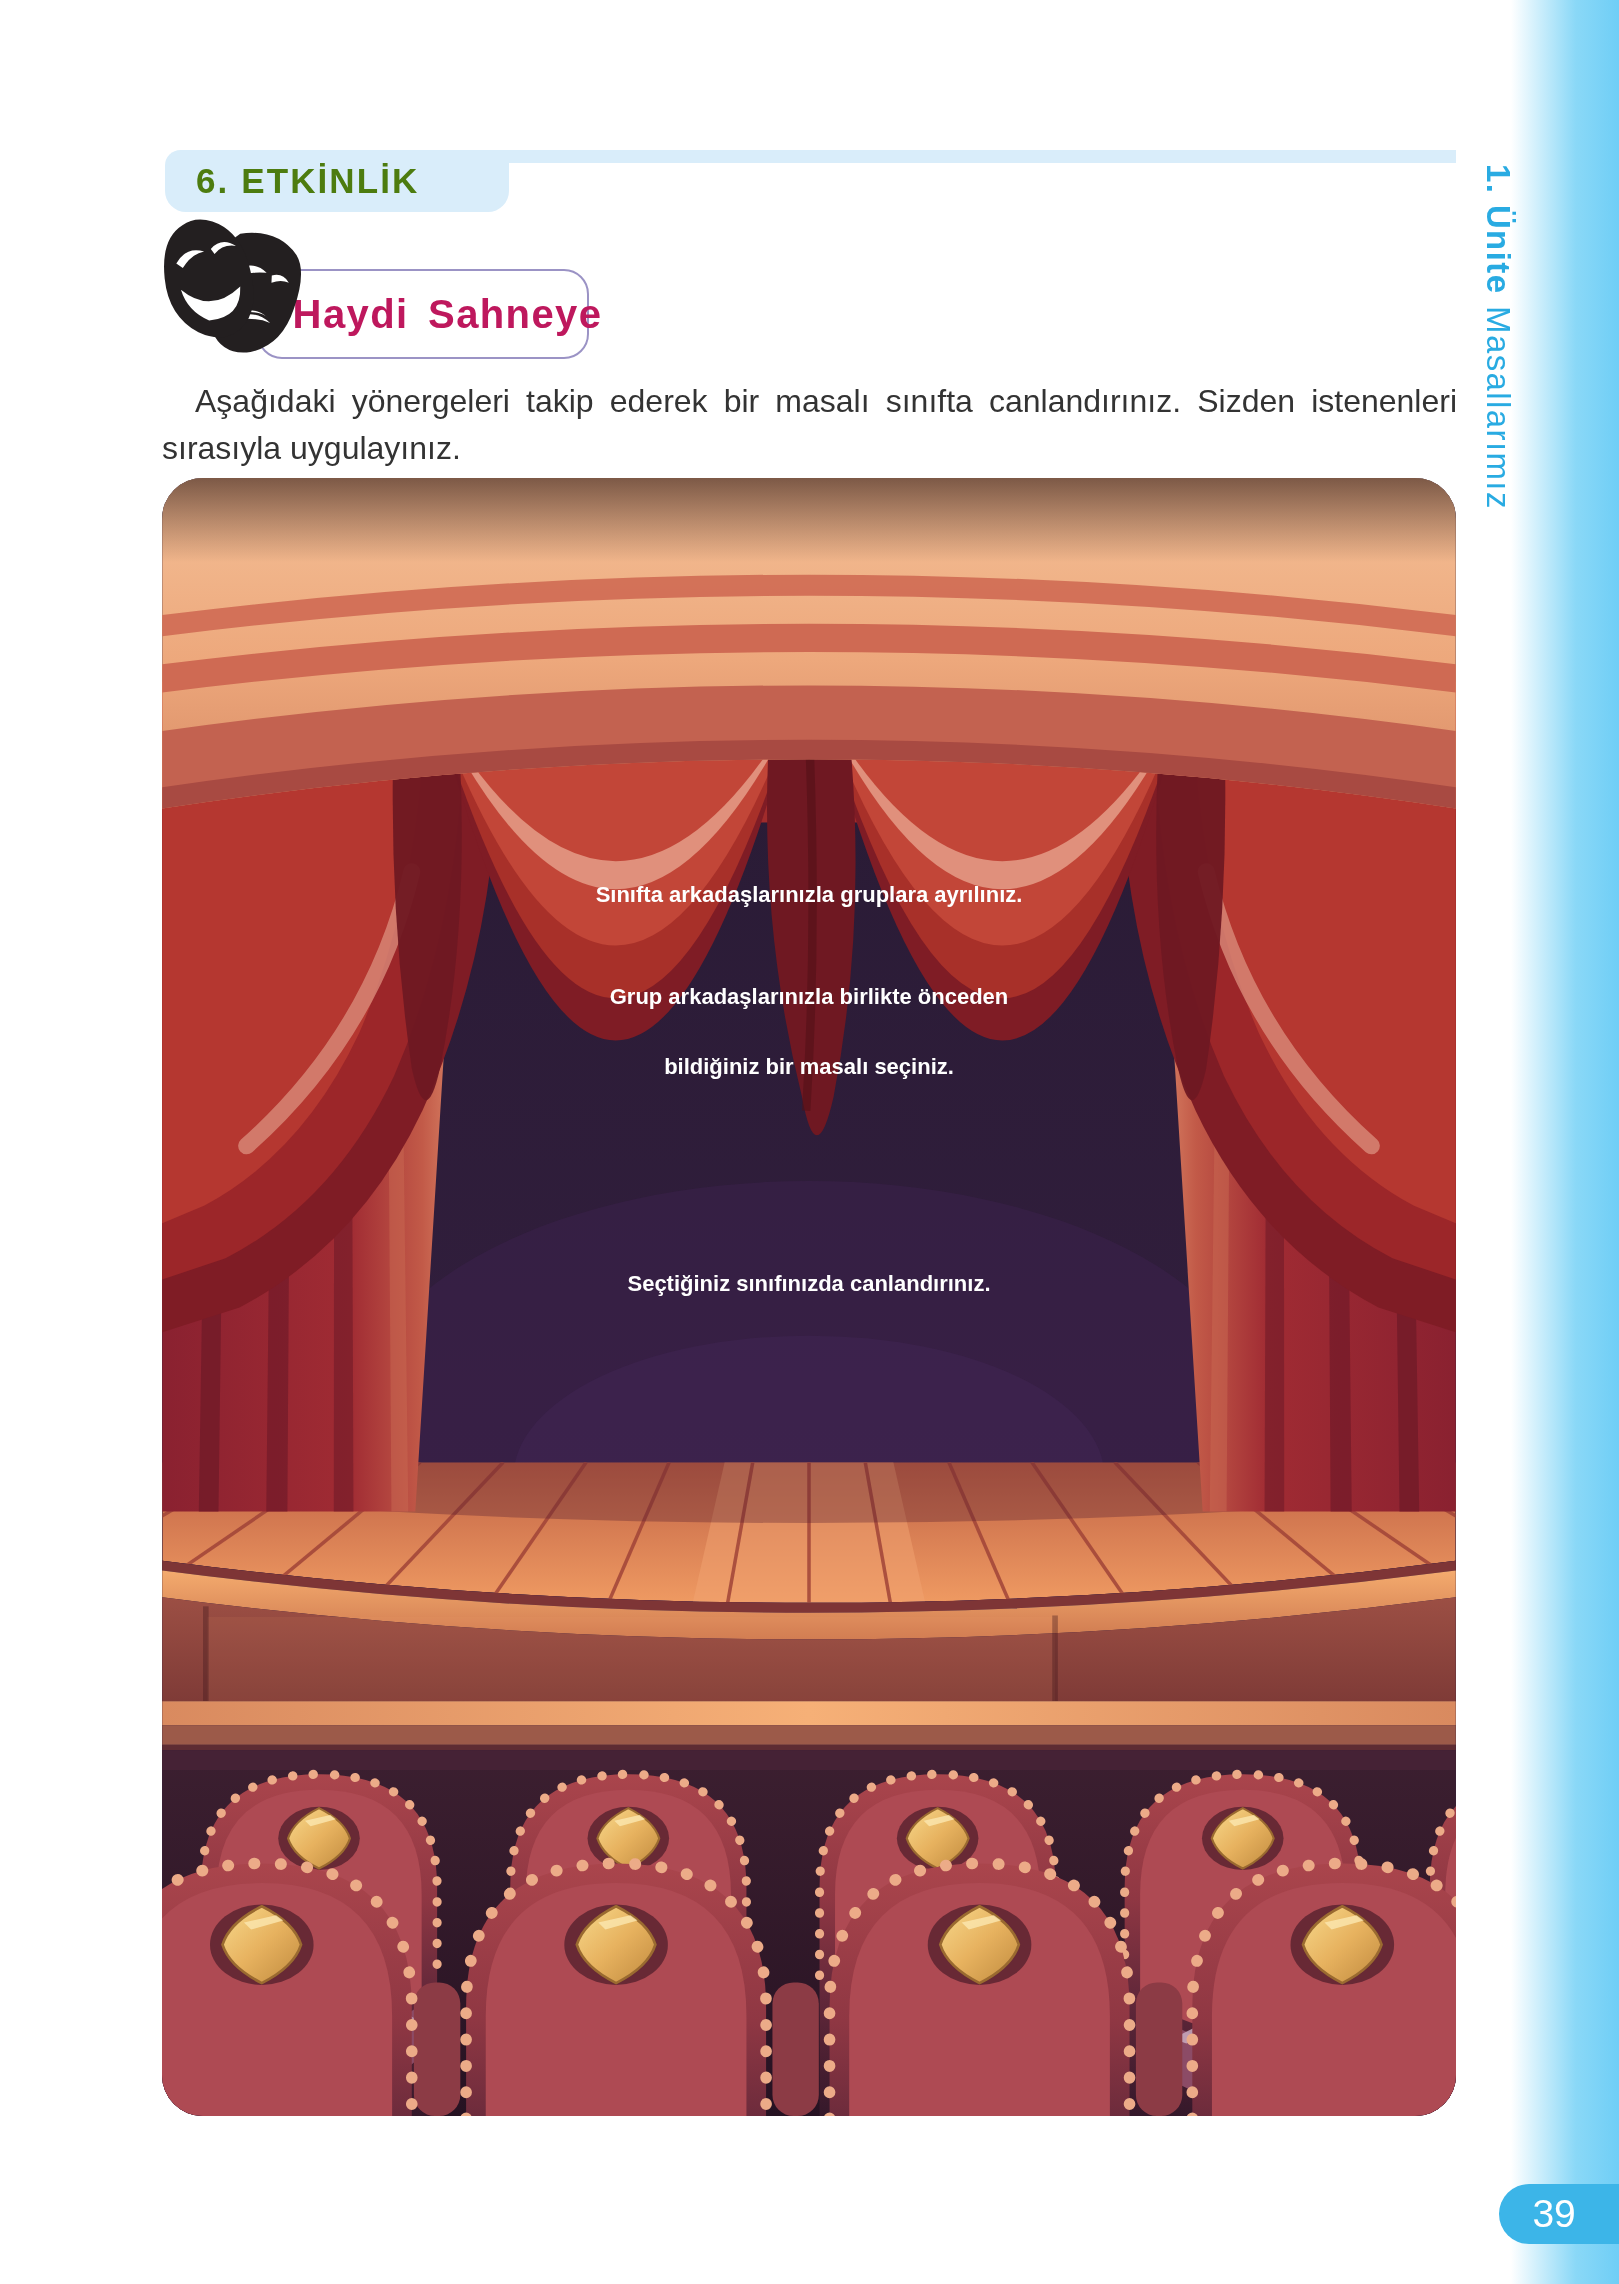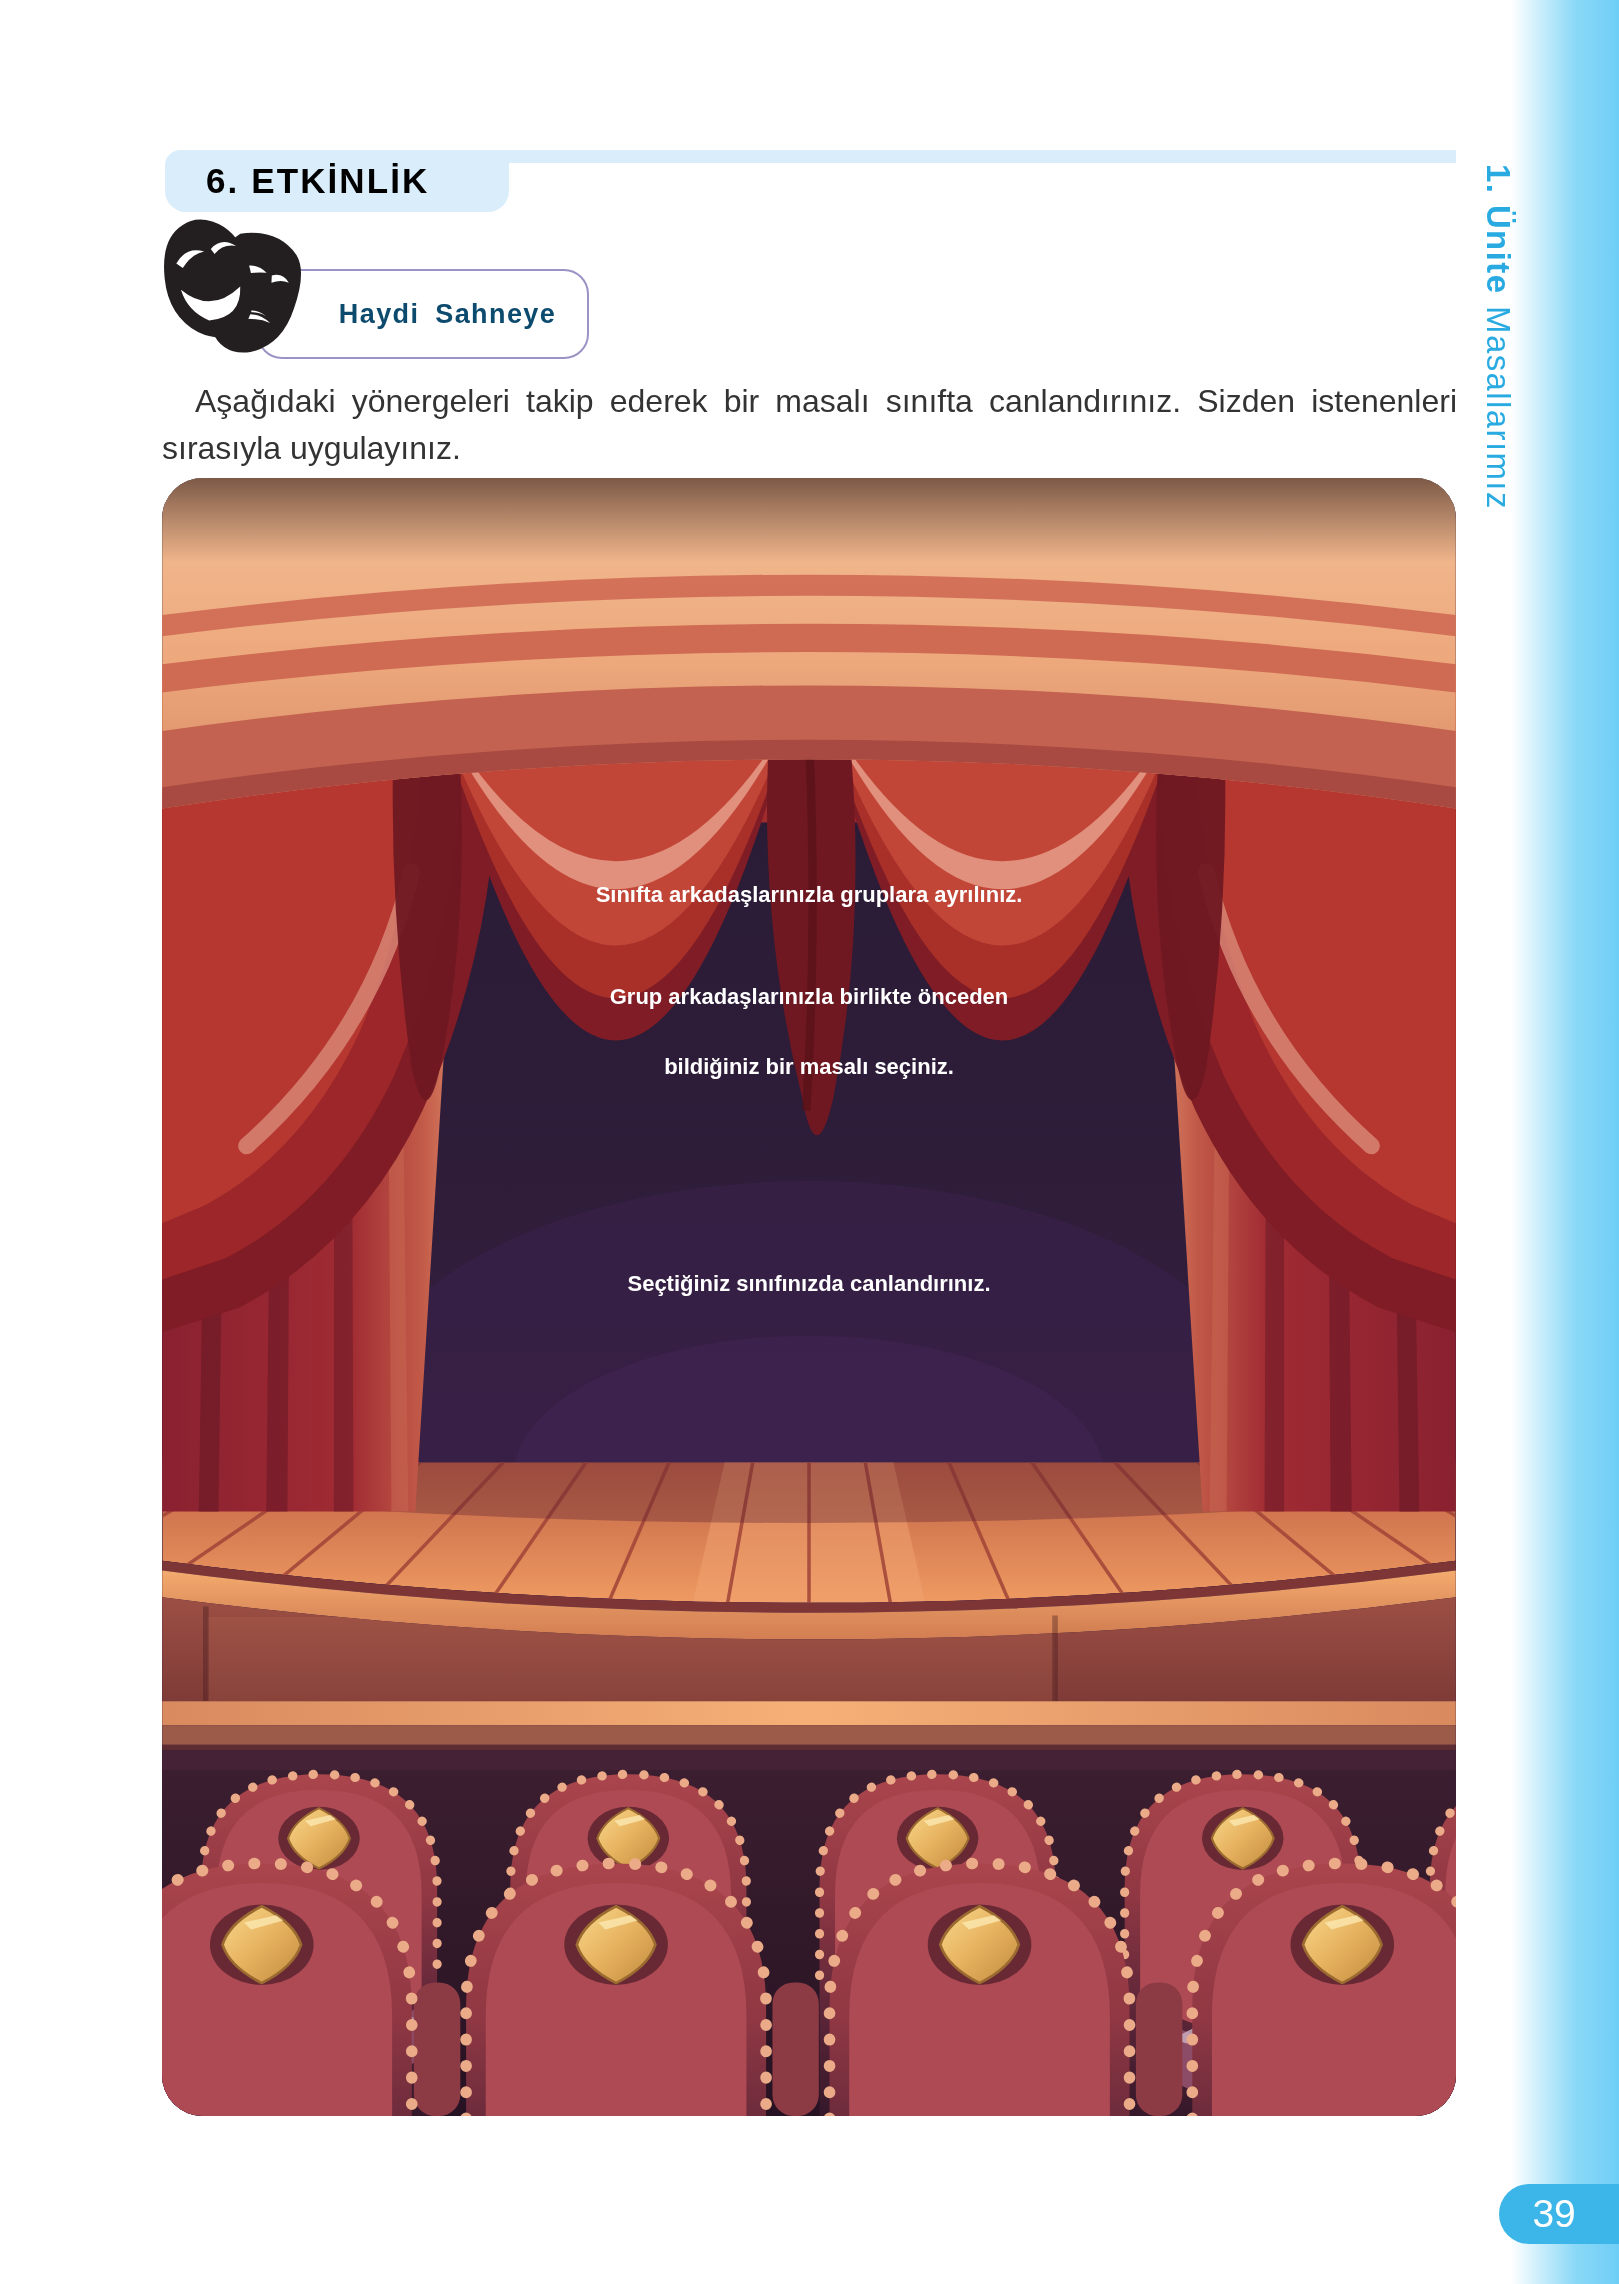--- a/index.html
+++ b/index.html
@@ -2,29 +2,29 @@
 <html style="font-size:11.2px"><head>
 <meta charset="utf-8">
 <style>
   html,body{margin:0;padding:0;background:#ffffff;}
   .page{position:relative;width:1620px;height:2284px;background:#ffffff;overflow:hidden;
         font-family:"Liberation Sans", sans-serif;}
 
   
   .activity-banner{position:absolute;left:165px;top:150px;width:344px;height:62px;
     background:#d9edfa;border-radius:15.5px 0 21px 21px;display:flex;align-items:center;}
-  .activity-banner-label{color:#000000;font-weight:bold;font-size:35px;letter-spacing:2.1px;
-    padding-left:41px;white-space:nowrap;}
+  .activity-banner-label{color:#4d7c0f;font-weight:bold;font-size:35px;letter-spacing:2.1px;
+    padding-left:31px;white-space:nowrap;}
   .header-strip{position:absolute;left:503px;top:150px;width:953px;height:12.7px;background:#d9edfa;}
 
   
   .haydi-badge{position:absolute;left:257px;top:269px;width:332px;height:90px;
     border:2.8px solid #9b93c5;border-radius:7px 25px 25px 25px;background:#ffffff;
     display:flex;align-items:center;justify-content:center;box-sizing:border-box;}
-  .haydi-badge-label{color:#0c4a6e;font-weight:bold;font-size:27px;letter-spacing:1.4px;
+  .haydi-badge-label{color:#be185d;font-weight:bold;font-size:40px;letter-spacing:1.4px;
     word-spacing:7px;padding-left:49px;white-space:nowrap;}
   .masks{position:absolute;left:156px;top:209px;width:155px;height:158px;}
 
   
   .intro{position:absolute;left:162px;top:378px;width:1295px;font-size:32px;line-height:47px;
     color:#333333;text-align:justify;text-indent:33px;}
 
   
   .stage{position:absolute;left:162px;top:478px;width:1294px;height:1638px;
     border-radius:41px;overflow:hidden;background:#2c1d38;}

